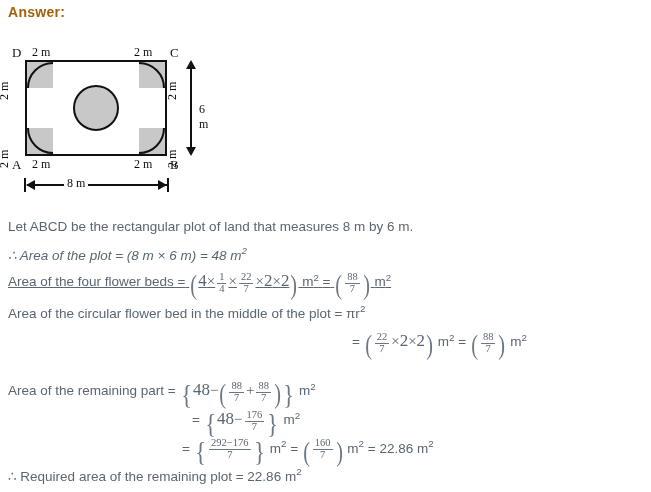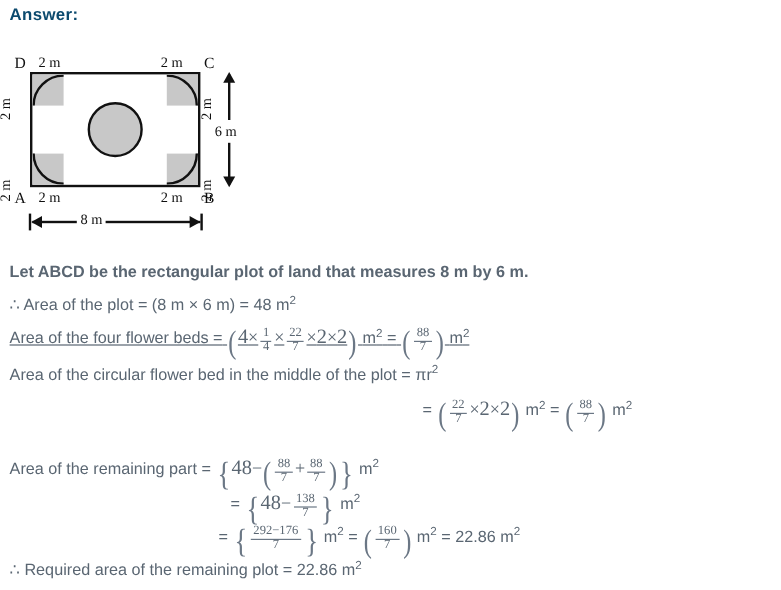--- a/index.html
+++ b/index.html
@@ -14,21 +14,21 @@
     font-family: "Liberation Sans", sans-serif;
     color: #5a6672;
     overflow: hidden;
   }
   .answer-head {
     position: absolute;
     left: 8px;
     top: 4px;
     font-size: 14px;
     font-weight: bold;
-    color: #0c4a6e;
+    color: #a16207;
     letter-spacing: 0.3px;
   }
 
   
   .figure {
     position: absolute;
     left: 0px;
     top: 36px;
     width: 215px;
     height: 160px;
@@ -159,21 +159,21 @@
     position: absolute;
     left: 64px; top: 140px;
     background: #fff;
     padding: 0 3px;
     font-family: "Liberation Serif", serif;
     font-size: 12px;
     color: #0f0f0f;
   }
   .dim-v-label {
     position: absolute;
-    left: 178px; top: 64px;
+    left: 198px; top: 64px;
     background: #fff;
     padding: 2px 1px;
     font-family: "Liberation Serif", serif;
     font-size: 12px;
     color: #0f0f0f;
   }
 
   
   .sol {
     position: absolute;
@@ -254,23 +254,23 @@
   <div class="dim-v-label">6 m</div>
 
   <div class="dim-h"></div>
   <div class="arrowhead ah-left"></div>
   <div class="arrowhead ah-right"></div>
   <div class="cap-l"></div>
   <div class="cap-r"></div>
   <div class="dim-h-label">8 m</div>
 </div>
 
-<div class="sol" style="left:8px; top:219px;font-weight:bold;">Let ABCD be the rectangular plot of land that measures 8 m by 6 m.</div>
-
-<div class="sol" style="left:8px; top:245px;">
+<div class="sol" style="left:8px; top:219px;">Let ABCD be the rectangular plot of land that measures 8 m by 6 m.</div>
+
+<div class="sol" style="left:8px; top:245px;font-style:italic;">
   <span>∴ Area of the plot = (8 m  × 6 m) = 48 m</span><sup>2</sup>
 </div>
 
 <div class="sol" style="left:8px; top:271px;text-decoration:underline;">
   <span>Area of the four flower beds =</span>
   <span class="paren">(</span><span class="num2">4</span><span class="op">×</span><span class="frac"><span class="num">1</span><span class="den">4</span></span><span class="op">×</span><span class="frac"><span class="num">22</span><span class="den">7</span></span><span class="op">×</span><span class="num2">2</span><span class="op">×</span><span class="num2">2</span><span class="paren">)</span>
   <span>m</span><sup>2</sup>
   <span>=</span>
   <span class="paren">(</span><span class="frac"><span class="num">88</span><span class="den">7</span></span><span class="paren">)</span>
   <span>m</span><sup>2</sup>
@@ -290,21 +290,21 @@
 </div>
 
 <div class="sol" style="left:8px; top:380px;">
   <span>Area of the remaining part =</span>
   <span class="brace">{</span><span class="num2">48</span><span class="op">−</span><span class="paren">(</span><span class="frac"><span class="num">88</span><span class="den">7</span></span><span class="op">+</span><span class="frac"><span class="num">88</span><span class="den">7</span></span><span class="paren">)</span><span class="brace">}</span>
   <span>m</span><sup>2</sup>
 </div>
 
 <div class="sol" style="left:192px; top:409px;">
   <span>=</span>
-  <span class="brace">{</span><span class="num2">48</span><span class="op">−</span><span class="frac"><span class="num">138</span><span class="den">7</span></span><span class="brace">}</span>
+  <span class="brace">{</span><span class="num2">48</span><span class="op">−</span><span class="frac"><span class="num">176</span><span class="den">7</span></span><span class="brace">}</span>
   <span>m</span><sup>2</sup>
 </div>
 
 <div class="sol" style="left:182px; top:438px;">
   <span>=</span>
   <span class="brace">{</span><span class="frac"><span class="num">292−176</span><span class="den">7</span></span><span class="brace">}</span>
   <span>m</span><sup>2</sup>
   <span>=</span>
   <span class="paren">(</span><span class="frac"><span class="num">160</span><span class="den">7</span></span><span class="paren">)</span>
   <span>m</span><sup>2</sup>

